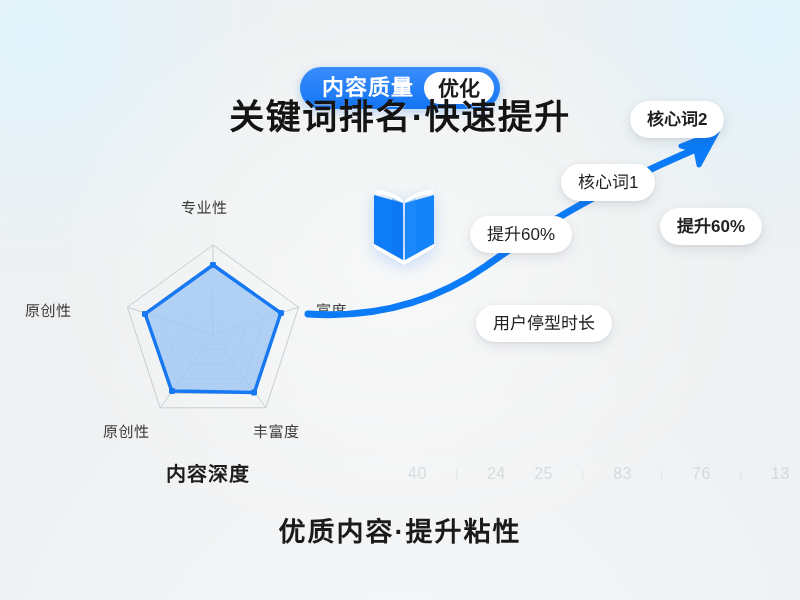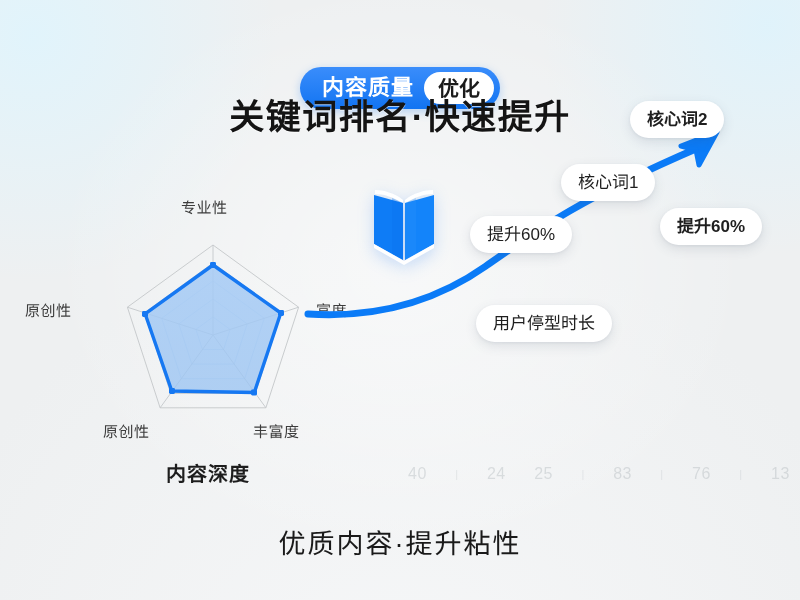--- a/index.html
+++ b/index.html
@@ -86,24 +86,24 @@
     letter-spacing: 1.5px;
     white-space: nowrap;
     text-shadow: 0 1px 0 rgba(255,255,255,0.6);
     text-align: center;
   }
 
   
   .caption {
     position: absolute;
     left: 50%;
-    top: 522px;
+    top: 510px;
     transform: translateX(-50%);
     font-size: 27px;
-    font-weight: 400;
+    font-weight: 700;
     color: #1a1a1a;
     letter-spacing: 2px;
     white-space: nowrap;
   }
 
   
   .radar-wrap {
     position: absolute;
     left: 28px;
     top: 196px;

